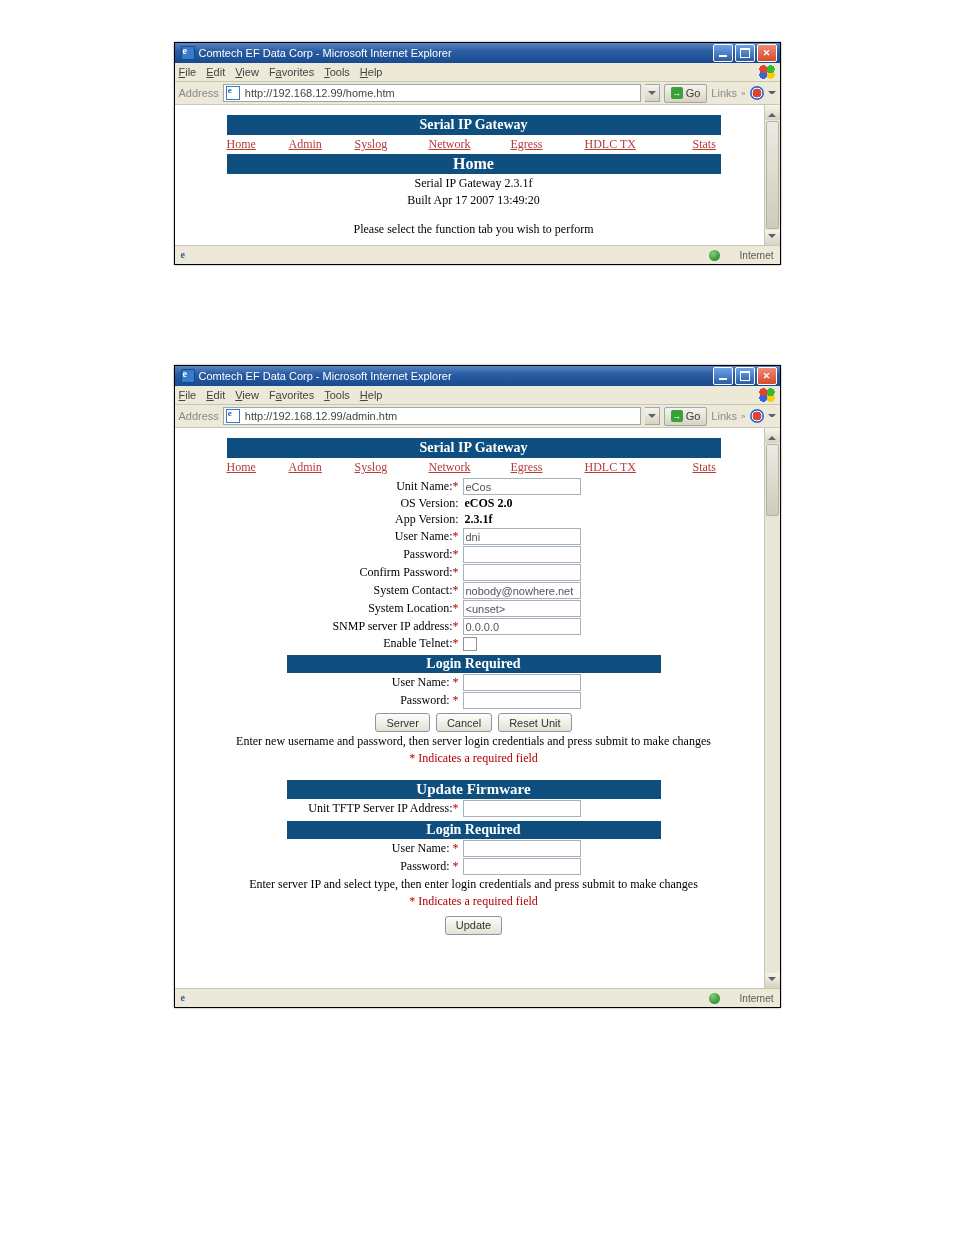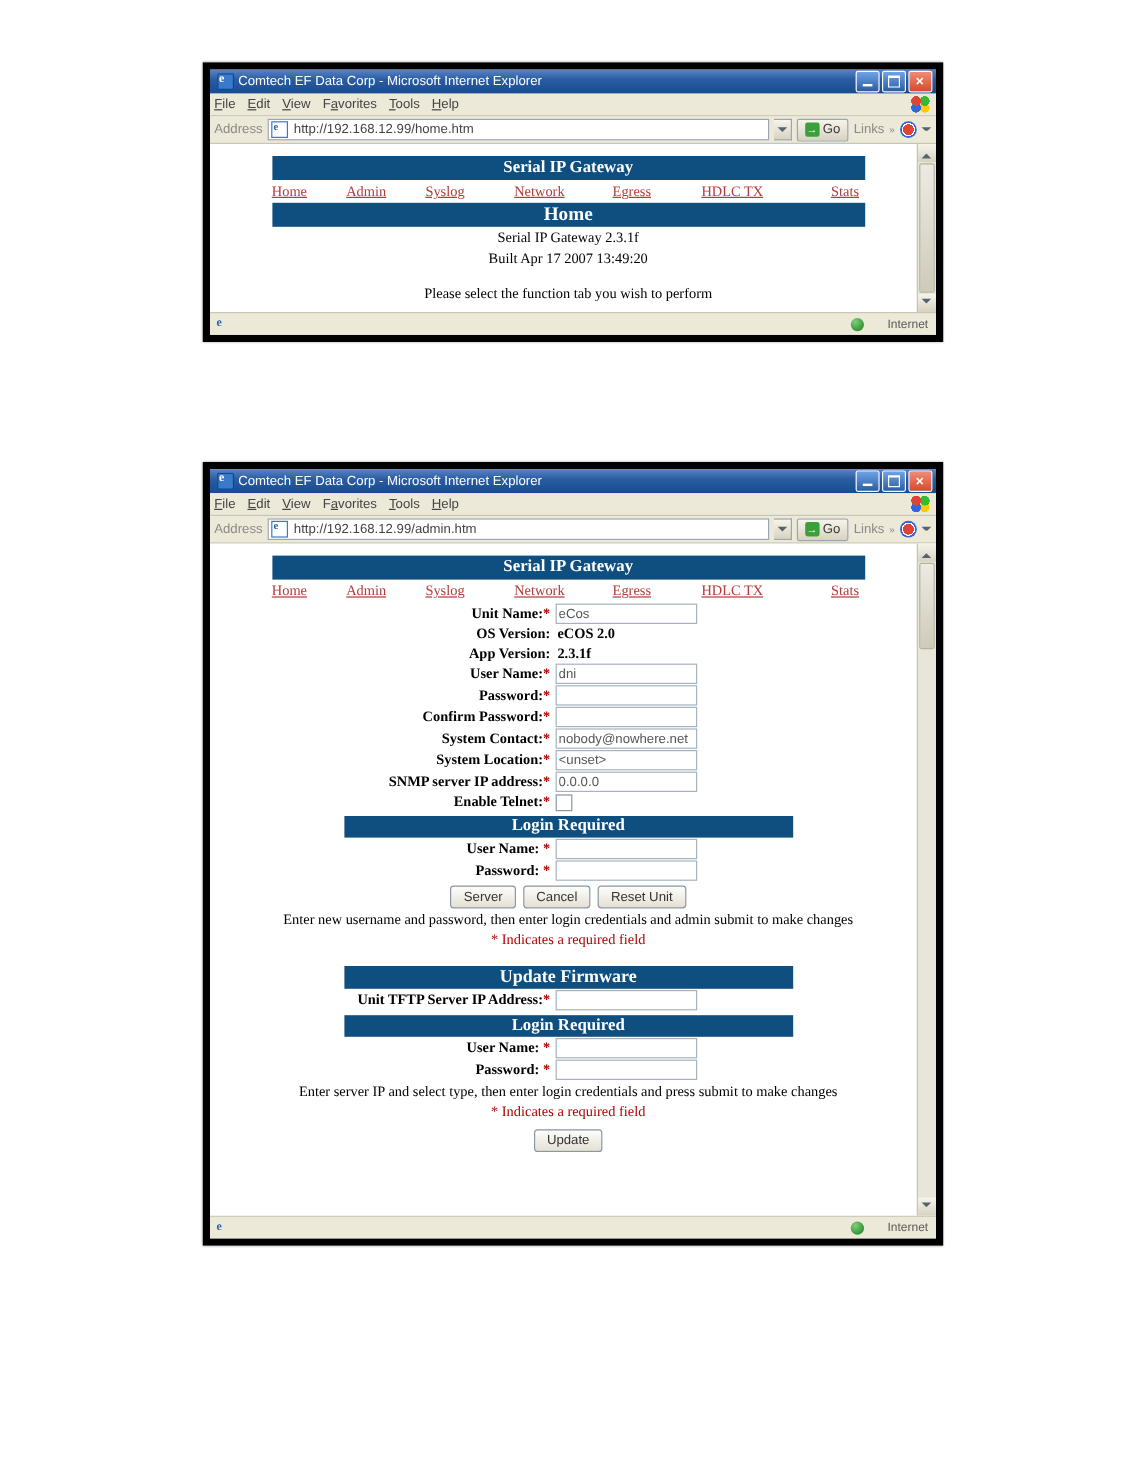--- a/index.html
+++ b/index.html
@@ -1,20 +1,20 @@
 <!DOCTYPE html>
 <html><head>
 <meta charset="utf-8">
 <style>
   html,body{margin:0;padding:0;background:#fff;font-family:"Times New Roman",serif;color:#000}
   body{width:954px;height:1235px;position:relative}
   .page{padding:40px 60px 0 60px}
 
   
-  .ie-window{border:6px solid #000000;background:#eceae3;margin:12px auto 100px auto;width:605px;box-shadow:0 0 2px rgba(0,0,0,.4)}
+  .ie-window{border:1px solid #000000;background:#eceae3;margin:2px auto 100px auto;width:605px;box-shadow:0 0 2px rgba(0,0,0,.4)}
   .ie-titlebar{display:flex;align-items:center;justify-content:space-between;height:20px;
     background:linear-gradient(#5b84c4,#2b5da3 40%,#184a90);padding:0 3px 0 6px}
   .ie-title{display:flex;align-items:center;gap:4px;color:#fff;font:11px Tahoma,sans-serif;overflow:hidden;white-space:nowrap}
   .ie-title .eicon{display:inline-block;width:12px;height:12px;background:#3a7acb;border:1px solid #0b4a8f;border-radius:1px;position:relative}
   .ie-title .eicon::after{content:"e";position:absolute;left:1px;top:-2px;color:#fff;font:bold 10px Tahoma}
   .winbtns{display:flex;gap:2px}
   .winbtn{width:18px;height:16px;border:1px solid #fff;border-radius:2px;display:flex;align-items:center;justify-content:center;font:bold 10px Tahoma;color:#fff}
   .winbtn.min,.winbtn.max{background:linear-gradient(#6fa3e8,#2b5da3)}
   .winbtn.close{background:linear-gradient(#f08b75,#d64b2c)}
   .winbtn.min::before{content:"";width:8px;height:2px;background:#fff;margin-top:6px}
@@ -74,21 +74,21 @@
   .nav-e{width:74px}
   .nav-f{width:108px}
   .nav-g{}
   .homebar{background:#0e4f7f;color:#fff;font:bold 16px "Times New Roman",serif;text-align:center;padding:1px 0}
   .centered{text-align:center;font:12px "Times New Roman",serif;margin-top:2px}
   .centered.small{font-size:12px}
   .req-note{color:#b10000;font:12px "Times New Roman",serif;text-align:center;margin-top:2px}
 
   
   .formrow{display:flex;align-items:center;margin:1px 0;font:12px "Times New Roman",serif}
-  .flabel{width:262px;text-align:right;padding-right:4px;font-weight:bold}
+  .flabel{width:262px;text-align:right;padding-right:4px;font-weight:normal}
   .red{color:#b10000}
   .txtin{border:1px solid #a6b3bf;height:15px;font:11px Tahoma,sans-serif;padding:0 2px;width:112px;color:#555}
   .chk{width:12px;height:12px;border:1px solid #8a97a3;background:#fff}
   .ie-button{font:11px Tahoma,sans-serif;height:19px;padding:0 10px;border:1px solid #8a97a3;border-radius:3px;background:linear-gradient(#fdfdfb,#e4e1d3);color:#333}
   .btnrow{display:flex;gap:6px;justify-content:center;margin-top:4px}
   .static-val{font:12px "Times New Roman",serif;font-weight:bold;padding-left:2px}
   .banner.section{font-size:15px;padding:1px 0}
 
   
   .win1 .ie-client{height:140px}
@@ -290,21 +290,21 @@
           </div>
       <div class="formrow">
             <span class="flabel"><span>Password: </span><span class="red">*</span></span>
             <input class="txtin" type="password" style="">
           </div>
       <div class="btnrow">
         <button class="ie-button">Server</button>
         <button class="ie-button">Cancel</button>
         <button class="ie-button">Reset Unit</button>
       </div>
-      <div class="centered small">Enter new username and password, then enter login credentials and admin submit to make changes</div>
+      <div class="centered small">Enter new username and password, then server login credentials and press submit to make changes</div>
       <div class="req-note">* Indicates a required field</div>
 
       <div style="padding:0 90px;margin-top:14px">
         <div class="banner section">Update Firmware</div>
       </div>
       <div class="formrow">
             <span class="flabel"><span>Unit TFTP Server IP Address:</span><span class="red">*</span></span>
             <input class="txtin" style="">
           </div>
 

